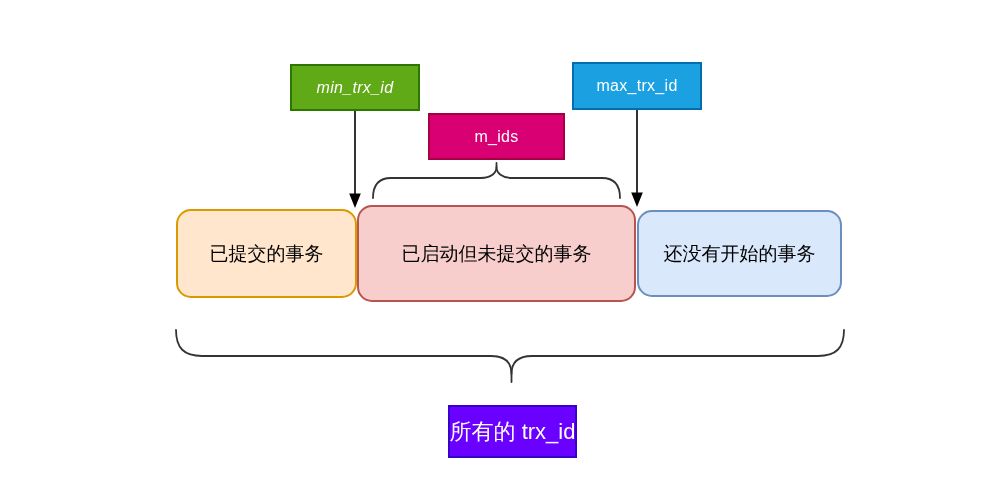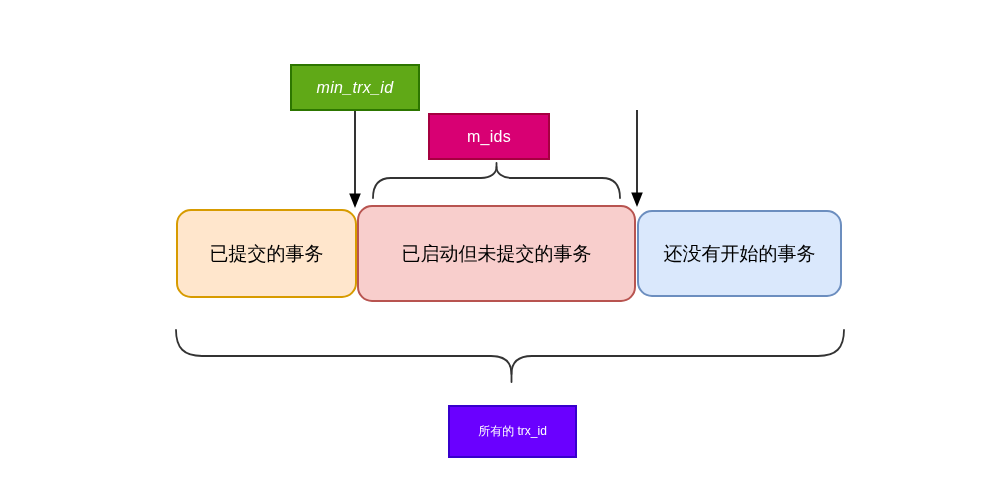--- a/index.html
+++ b/index.html
@@ -33,37 +33,37 @@
     white-space: nowrap;
   }
   
   .pointer-box {
     border: 2px solid;
     font-size: 16px;
     font-weight: 400;
     letter-spacing: 0.3px;
   }
   .pointer-min  { left: 290px; top: 64px;  width: 130px; height: 47px; }
-  .pointer-mids { left: 428px; top: 113px; width: 122px; height: 47px; }
+  .pointer-mids { left: 428px; top: 113px; width: 137px; height: 47px; }
   .pointer-max  { left: 572px; top: 62px;  width: 130px; height: 48px; }
   
   .range-box {
     border: 2px solid;
     border-radius: 15px;
     font-size: 19px;
     color: #000000;
   }
   .range-committed { left: 176px; top: 209px; width: 181px; height: 89px; justify-content: center; }
   .range-active    { left: 357px; top: 205px; width: 279px; height: 97px; z-index: 2; }
   .range-future    { left: 637px; top: 210px; width: 205px; height: 87px; }
   
   .summary-box {
     left: 448px; top: 405px; width: 129px; height: 53px;
     border: 2px solid;
-    font-size: 12px;
+    font-size: 22px;
     text-align: right;
   }
   .arrow-line  { fill: none; stroke-width: 1.6; }
   .brace-path  { fill: none; stroke-width: 1.8; stroke-linecap: round; stroke-linejoin: round; }
 </style>
 </head>
 <body>
 
 <div class="canvas">
 
@@ -91,20 +91,23 @@
   </svg>
 
   <div class="node pointer-box pointer-min" style="background-color: rgb(96, 169, 23); border-color: rgb(45, 118, 0); color: rgb(255, 255, 255); font-style: italic;">
     <span>min_trx_id</span>
   </div>
 
   <div class="node pointer-box pointer-mids" style="background-color: rgb(216, 0, 115); border-color: rgb(165, 0, 64); color: rgb(255, 255, 255);">
     <span>m_ids</span>
   </div>
 
+  <div class="node pointer-box pointer-max" style="background-color: rgb(27, 161, 226); border-color: rgb(0, 110, 175); color: rgb(255, 255, 255);">
+    <span>max_trx_id</span>
+  </div>
 
   <div class="node range-box range-committed" style="background-color: rgb(255, 230, 204); border-color: rgb(215, 155, 0); color: rgb(0, 0, 0);">
     <span>已提交的事务</span>
   </div>
 
   <div class="node range-box range-future" style="background-color: rgb(218, 232, 252); border-color: rgb(108, 142, 191); color: rgb(0, 0, 0);">
     <span>还没有开始的事务</span>
   </div>
 
   <div class="node range-box range-active" style="background-color: rgb(248, 206, 204); border-color: rgb(184, 84, 80); color: rgb(0, 0, 0);">

